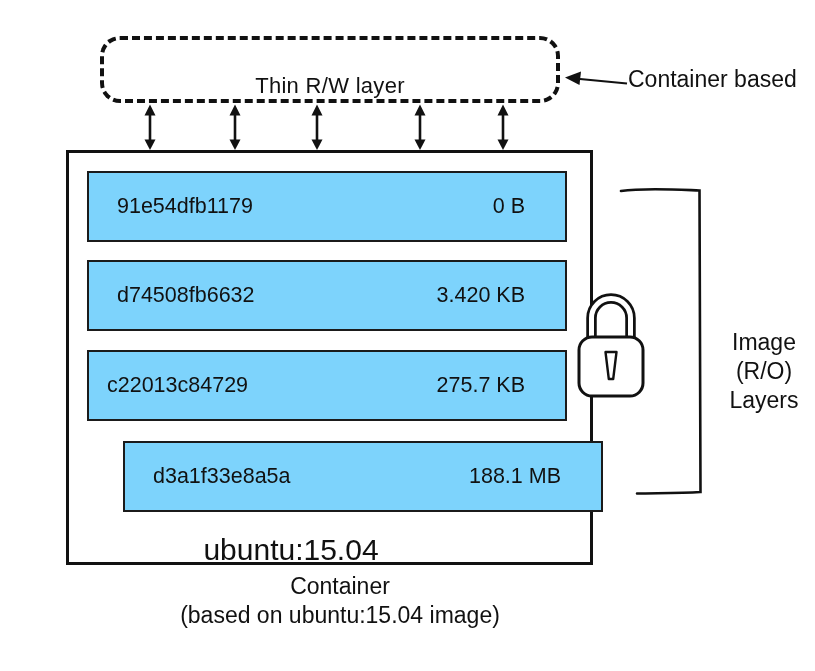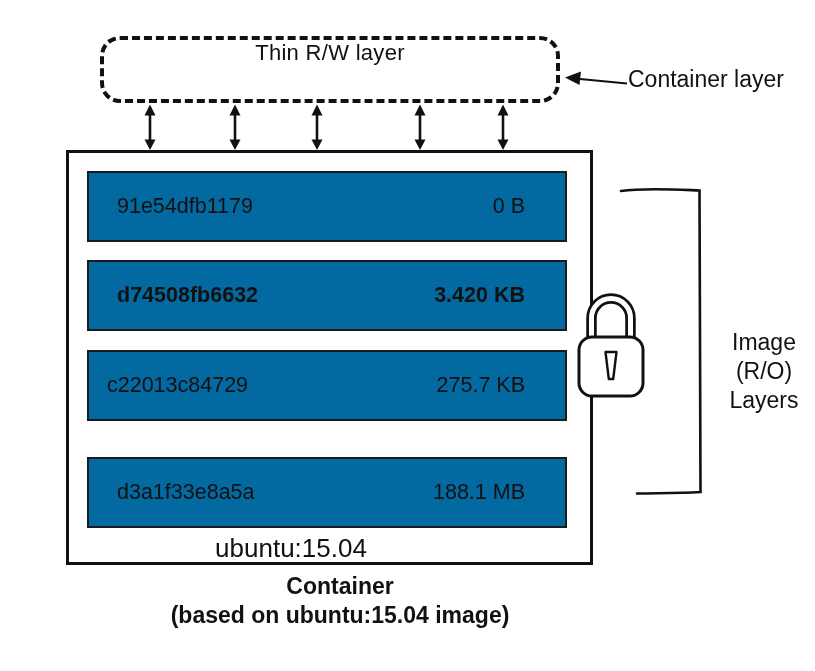--- a/index.html
+++ b/index.html
@@ -21,21 +21,21 @@
   
   #thin-rw-box {
     left: 100px;
     top: 36px;
     width: 460px;
     height: 67px;
     border: 4px dashed #111111;
     border-radius: 20px;
     box-sizing: border-box;
     display: flex;
-    align-items: flex-start;
+    align-items: flex-end;
     justify-content: center;
   }
   #thin-rw-label {
     font-size: 22px;
     letter-spacing: 0.3px;
   }
 
   
   #container-layer-label {
     left: 628px;
@@ -54,54 +54,53 @@
     border: 3px solid #111111;
     box-sizing: border-box;
     background: #ffffff;
   }
 
   
   .layer-row {
     left: 87px;
     width: 480px;
     height: 71px;
-    background: #0369a1;
+    background: #7dd3fc;
     border: 2px solid #1b1b1b;
     box-sizing: border-box;
     display: flex;
     align-items: center;
     justify-content: space-between;
     padding: 0 40px 0 28px;
     font-size: 21.5px;
   }
   #layer-row-0 { top: 171px; }
-  #layer-row-1 { top: 260px; font-weight: bold; }
+  #layer-row-1 { top: 260px; }
   #layer-row-2 { top: 350px; padding-left: 18px; }
-  #layer-row-3 { top: 457px; }
+  #layer-row-3 { top: 441px; margin-left: 36px; }
   .layer-id   { white-space: nowrap; }
   .layer-size { white-space: nowrap; }
 
   
   #base-image-label {
     left: 166px;
     top: 533px;
     width: 250px;
     text-align: center;
-    font-size: 26px;
+    font-size: 30px;
   }
 
   
   #caption {
     left: 66px;
     top: 572px;
     width: 548px;
     text-align: center;
     font-size: 23px;
     line-height: 29px;
-    font-weight: bold;
   }
 
   
   #image-layers-annotation {
     left: 702px;
     top: 328px;
     width: 124px;
     text-align: center;
     font-size: 23px;
     line-height: 29px;
@@ -118,21 +117,21 @@
 </style>
 </head>
 <body>
 
 <div id="page">
 
   <div id="thin-rw-box" class="abs">
     <span id="thin-rw-label">Thin R/W layer</span>
   </div>
 
-  <div id="container-layer-label" class="abs">Container layer</div>
+  <div id="container-layer-label" class="abs">Container based</div>
 
   <div id="container-box" class="abs"></div>
 
   <div id="layer-row-0" class="layer-row abs">
     <span class="layer-id">91e54dfb1179</span>
     <span class="layer-size">0 B</span>
   </div>
   <div id="layer-row-1" class="layer-row abs">
     <span class="layer-id">d74508fb6632</span>
     <span class="layer-size">3.420 KB</span>

